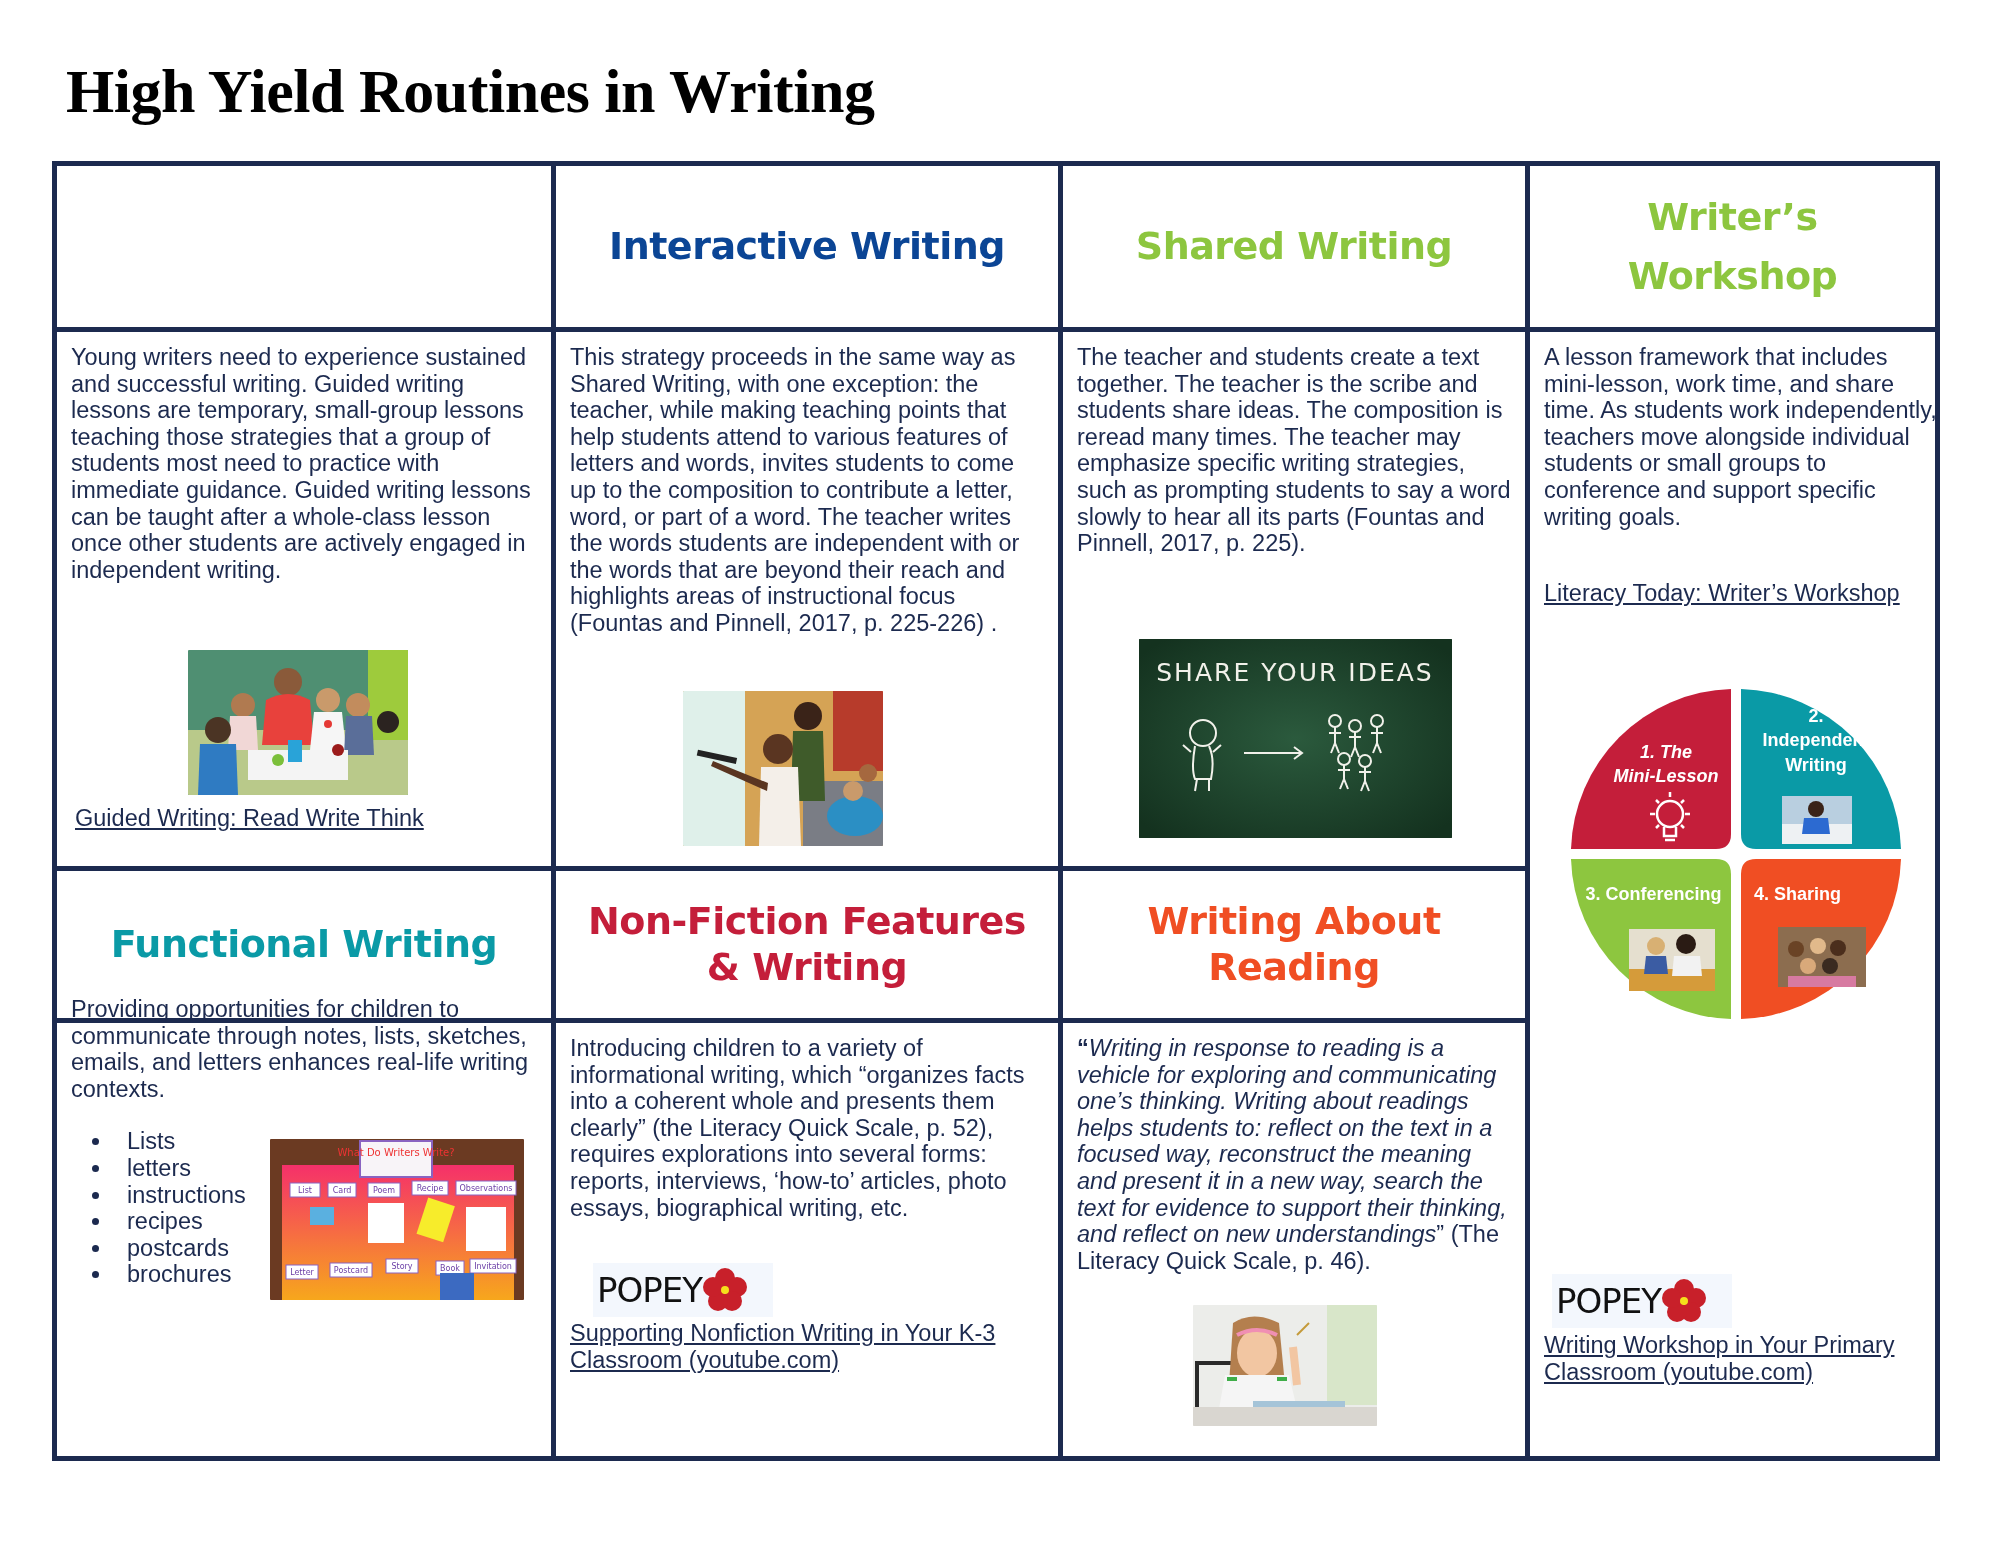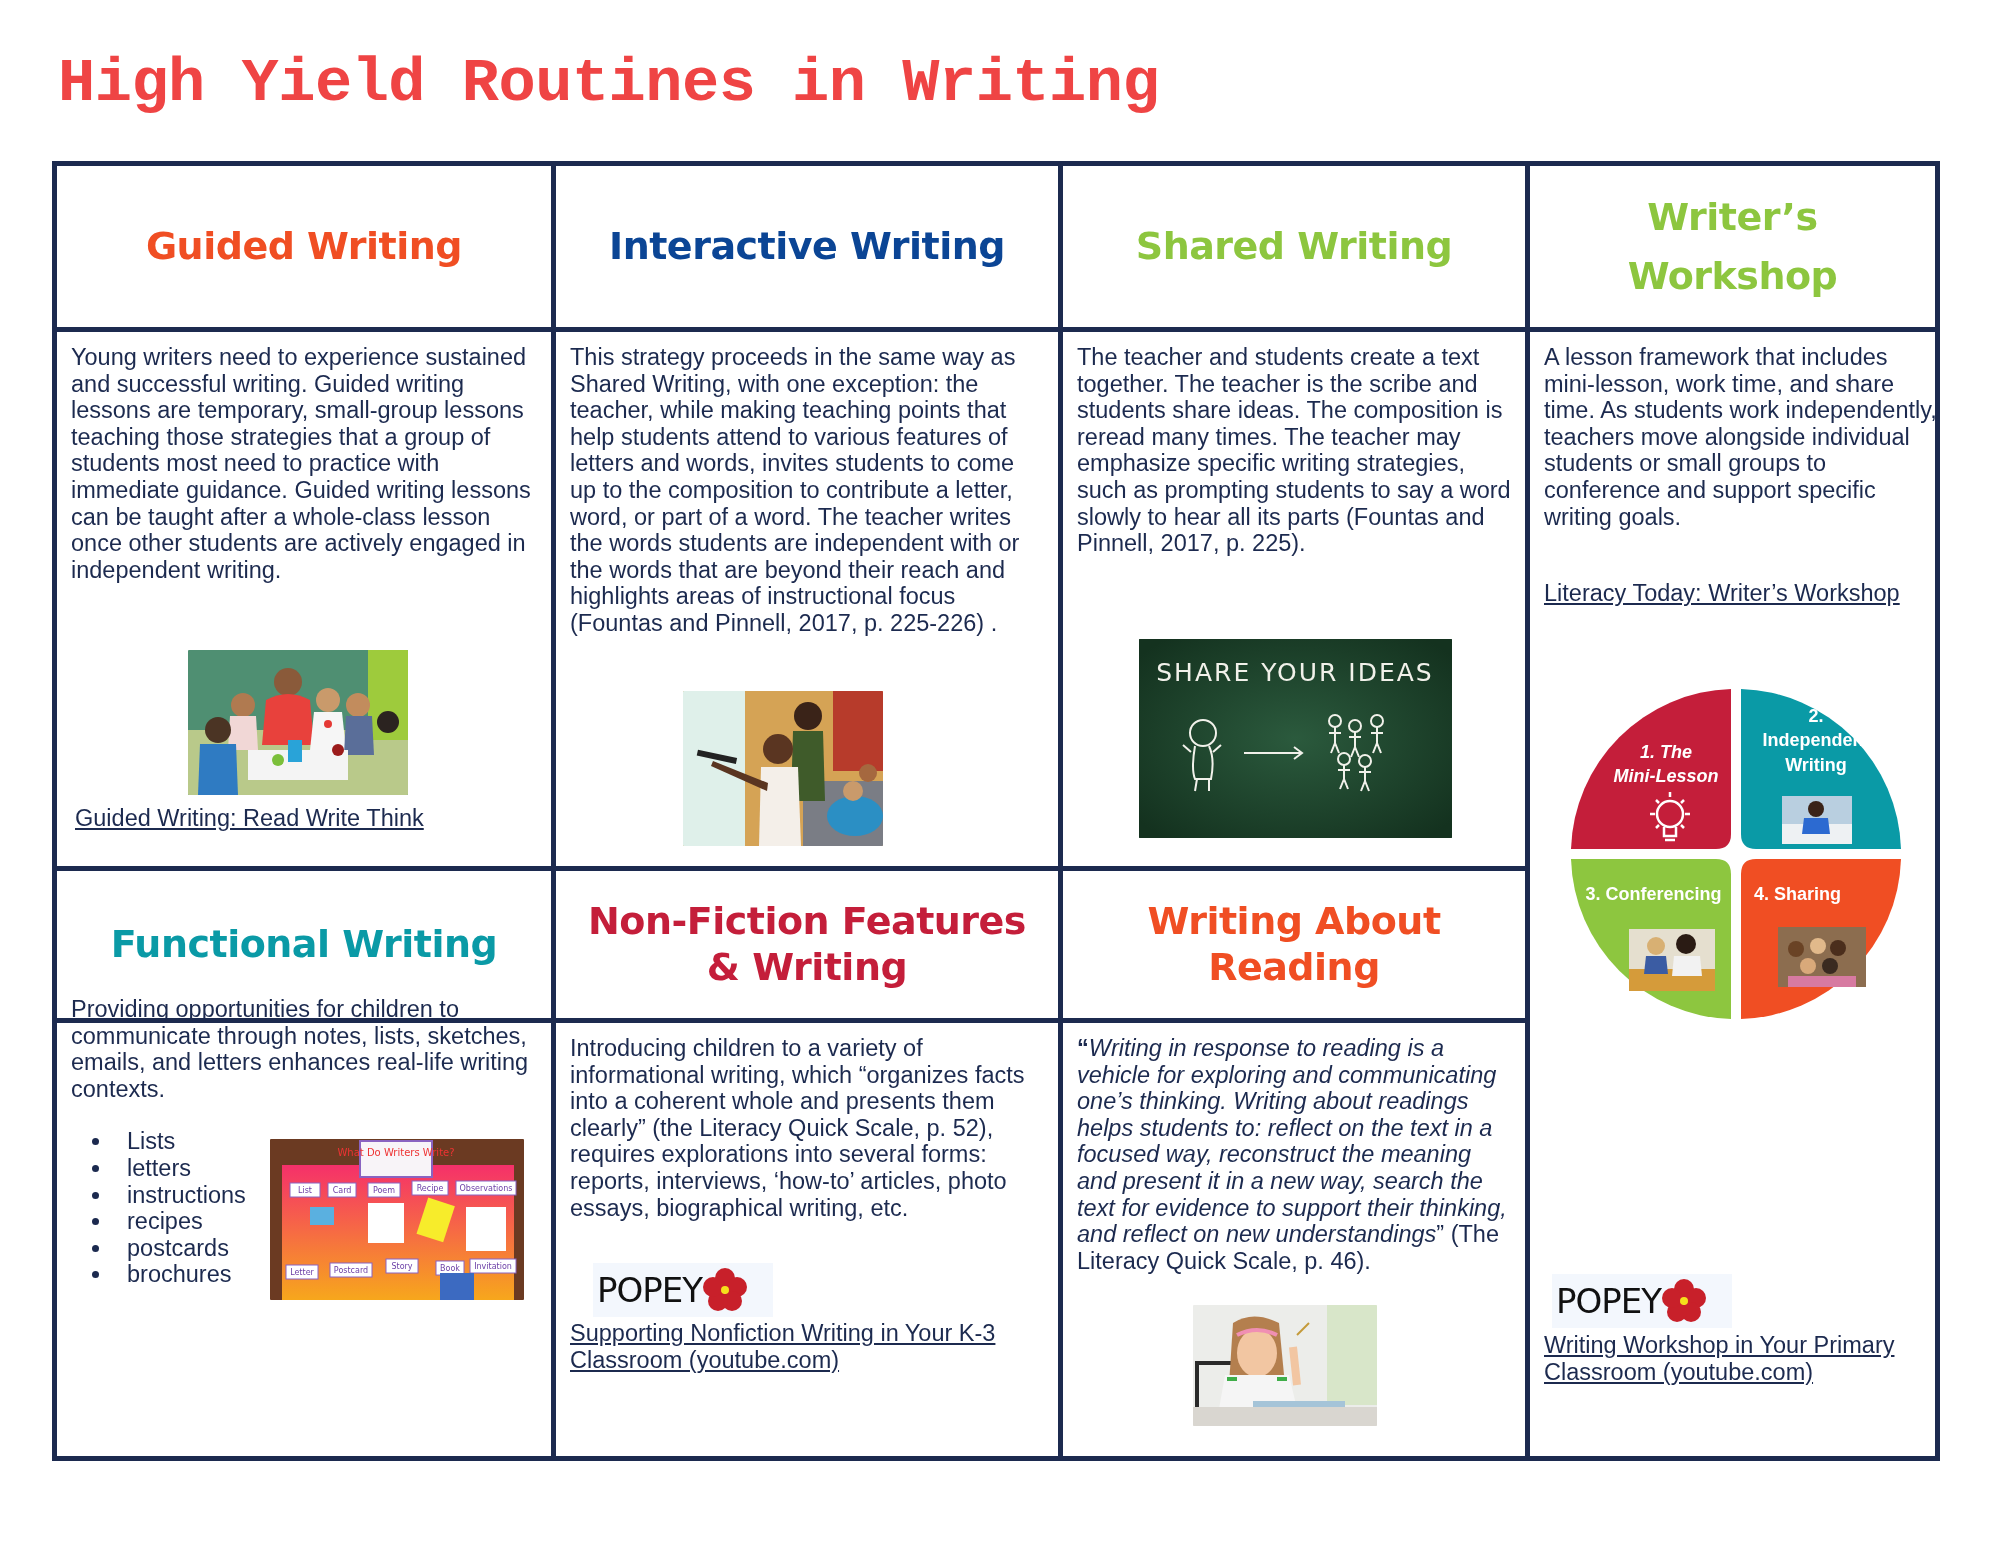--- a/index.html
+++ b/index.html
@@ -1,20 +1,20 @@
 <!DOCTYPE html>
 <html><head>
 <meta charset="utf-8">
 <style>
   html, body { margin:0; padding:0; background:#ffffff; }
   body { width:2000px; height:1545px; position:relative; overflow:hidden;
          font-family:"Liberation Sans", sans-serif; color:#1c2a4f; }
-  .page-title { position:absolute; left:50px; top:40px; margin:8px;
-         font-family:Liberation Mono, monospace; font-weight:700; font-size:62px;
-         color:#ef4444; letter-spacing:-0.5px; }
+  .page-title { position:absolute; left:50px; top:40px; margin:16px;
+         font-family:Liberation Serif, serif; font-weight:700; font-size:62px;
+         color:#000000; letter-spacing:-0.5px; }
   .grid { position:absolute; left:52px; top:161px; width:1888px; height:1300px;
           box-sizing:border-box; border:5px solid #1c2a4f; }
   .line { position:absolute; background:#1c2a4f; }
   .cell { position:absolute; box-sizing:border-box; }
   .hdr { display:flex; align-items:center; justify-content:center; text-align:center; }
   .hdr h2 { margin:0; font-family:"DejaVu Sans", sans-serif; font-weight:700;
             font-size:38px; line-height:1.2; letter-spacing:-0.5px; }
   .body { padding:12px 14px; font-size:23.5px; line-height:26.6px; color:#1c2a4f; }
   .body p { margin:0; }
   .link { color:#1c2a4f; text-decoration:underline; cursor:pointer; display:inline-block; }
@@ -33,23 +33,20 @@
 
 <div class="grid">
 
   <div class="line" style="left:494px;top:0;width:5px;height:1290px;"></div>
   <div class="line" style="left:1001px;top:0;width:5px;height:1290px;"></div>
   <div class="line" style="left:1468px;top:0;width:5px;height:1290px;"></div>
   <div class="line" style="left:0;top:161px;width:1878px;height:5px;"></div>
   <div class="line" style="left:0;top:700px;width:1473px;height:5px;"></div>
   <div class="line" style="left:0;top:852px;width:1473px;height:5px;"></div>
 
-  <div class="cell hdr" style="left:0;top:0;width:494px;height:161px;">
-    <h2 style="color:#f04e23;">Guided Writing</h2>
-  </div>
   <div class="cell hdr" style="left:499px;top:0;width:502px;height:161px;">
     <h2 style="color:#0b4595;">Interactive Writing</h2>
   </div>
   <div class="cell hdr" style="left:1006px;top:0;width:462px;height:161px;">
     <h2 style="color:#8dc63f;">Shared Writing</h2>
   </div>
   <div class="cell hdr" style="left:1473px;top:0;width:405px;height:161px;">
     <h2 style="color:#8dc63f;line-height:1.55;">
       <span>Writer’s</span><br>
       <span>Workshop</span>

